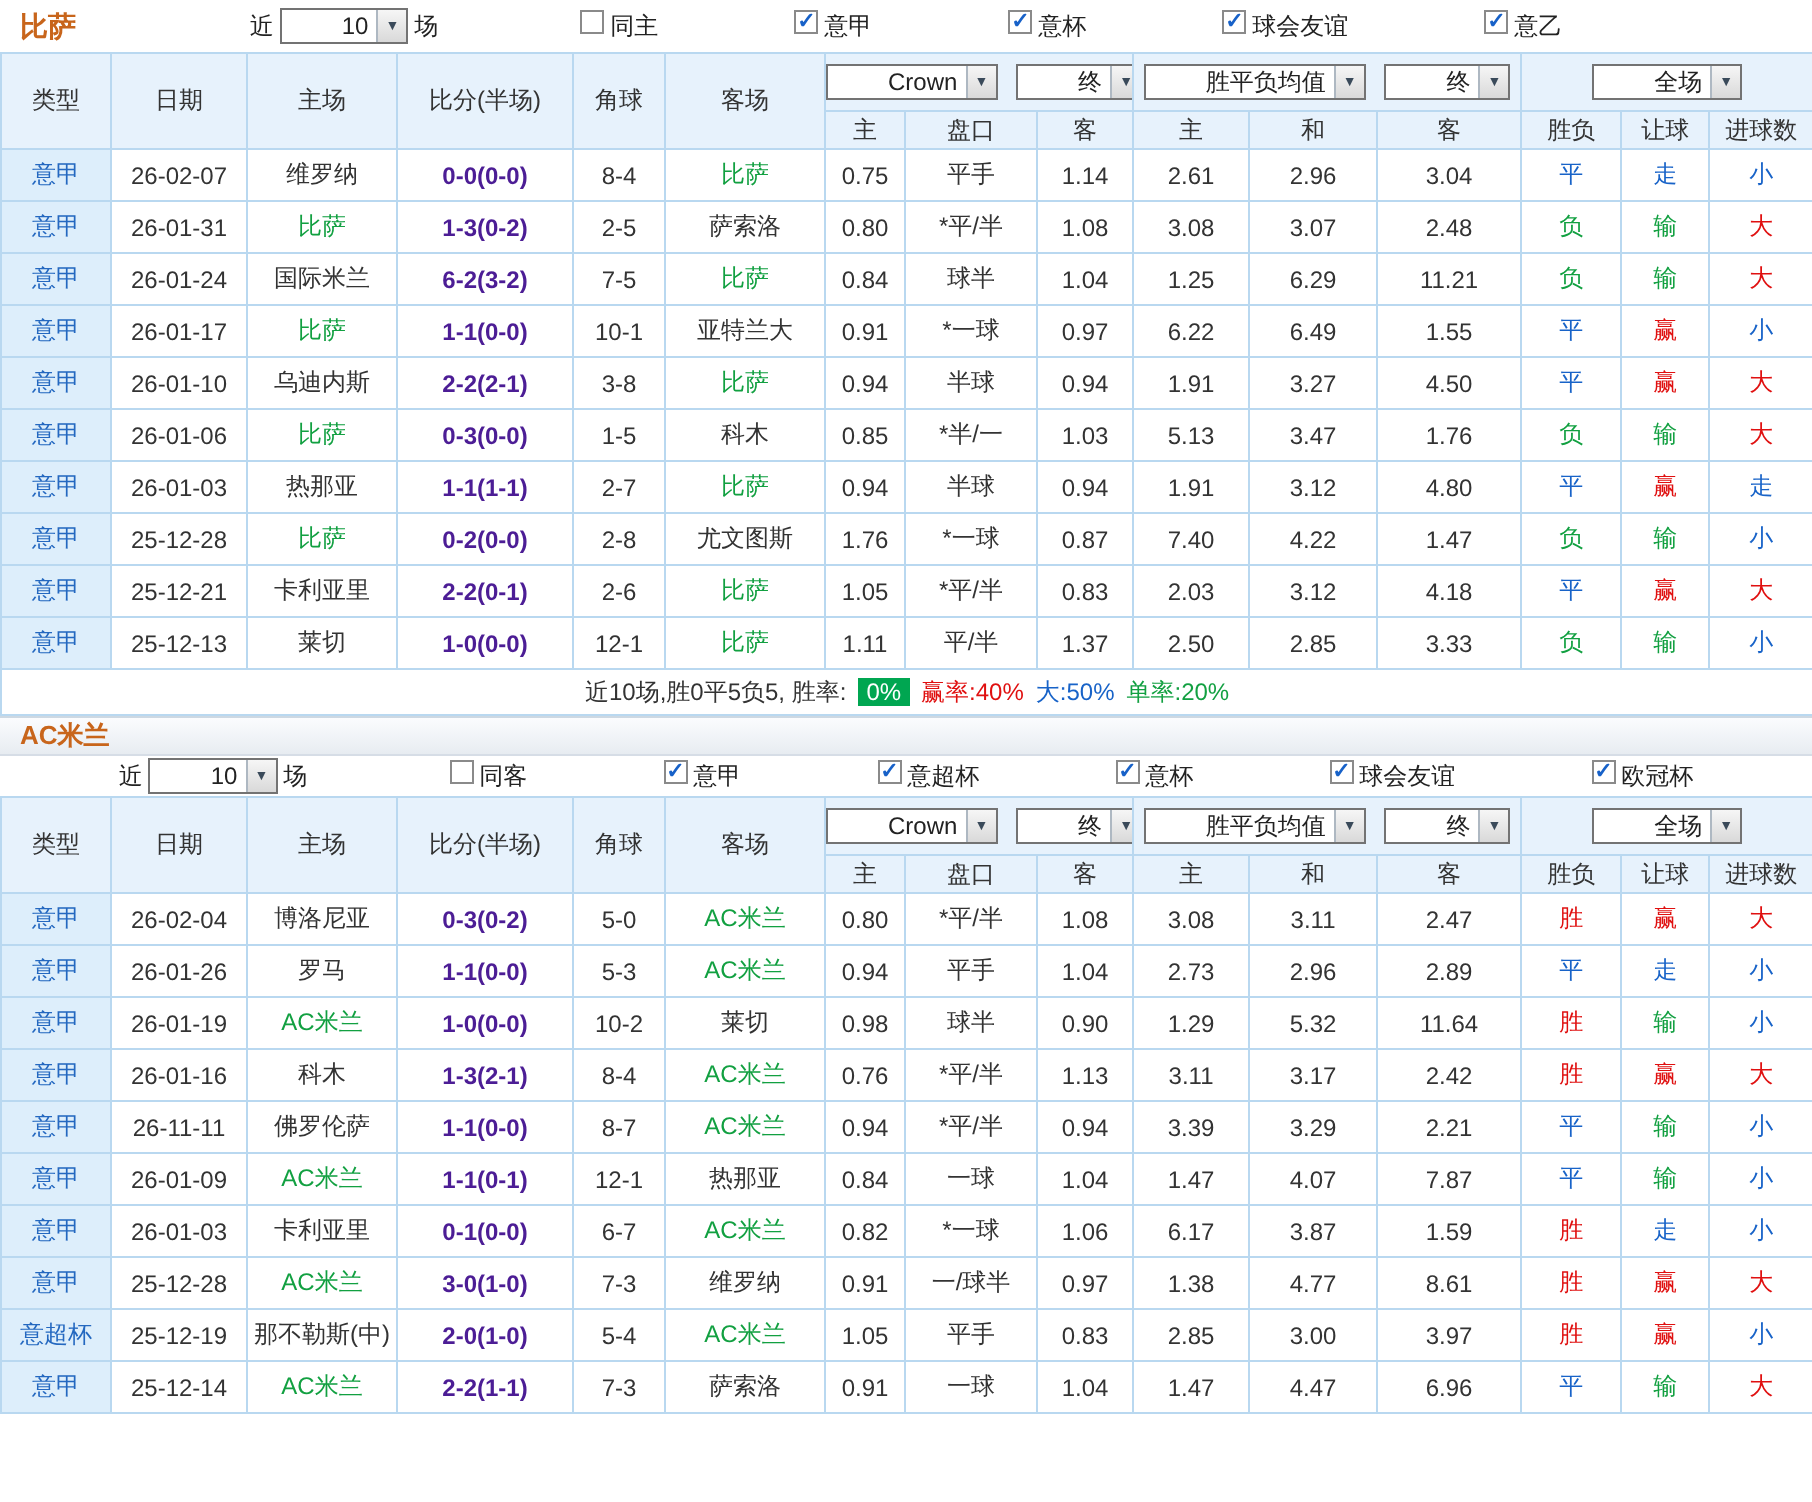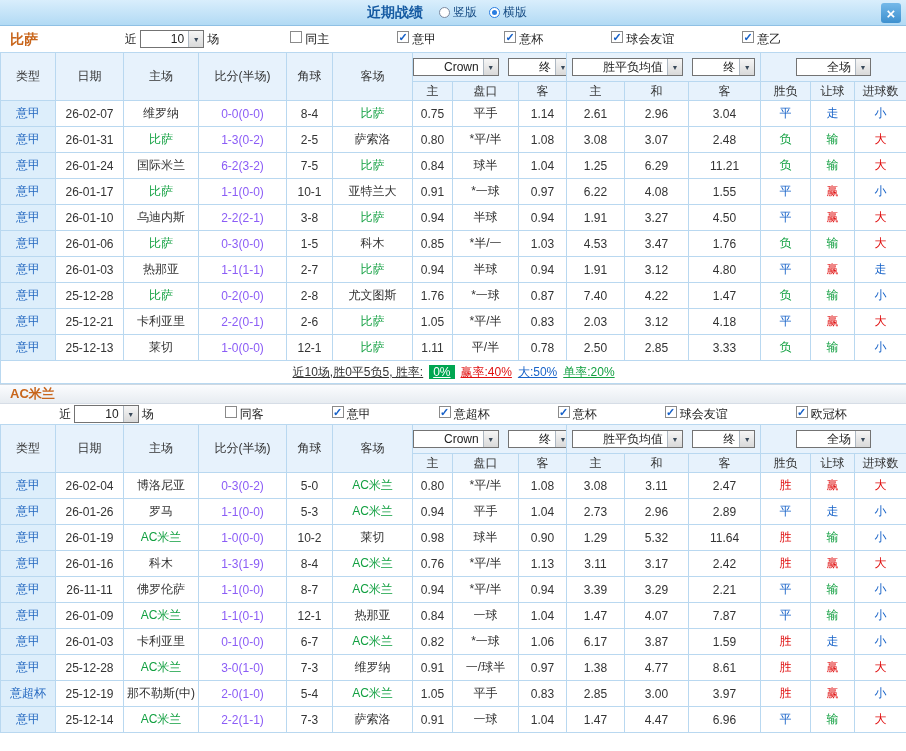--- a/index.html
+++ b/index.html
@@ -45,44 +45,32 @@
   
   table { border-collapse:collapse; table-layout:fixed; width:906px; border:1px solid #8fbce0; }
   th, td { border:1px solid #b9d8f0; text-align:center; font-size:12px; color:#333;
            overflow:hidden; white-space:nowrap; padding:0; }
   thead th { background:#e7f2fc; font-weight:normal; color:#333; }
   .h1 th { height:29px; }
   .h2 th { height:19px; }
   tbody td { height:26px; background:#fff; }
   td.league { background:#ddeefb; color:#2468c0; }
   .c-green { color:#12a041; }
-  .c-score { color:#8b5cf6; }
+  .c-score { color:#4c1d95;font-weight:bold; }
   .c-red { color:#e01010; }
   .c-blue { color:#1863c8; }
   td.summary { height:23px; background:#fff; font-size:12px; color:#333; }
-  td.summary span { margin:0 3px;text-decoration:underline; }
+  td.summary span { margin:0 3px; }
   .badge { background:#00a651; color:#fff; padding:0 4px; }
 </style>
 </head>
 <body>
 
 <div class="app">
 
-  <div class="top-bar">
-    <span class="top-title">近期战绩</span>
-    <label class="radio-item">
-      <span class="radio"></span>
-      <span>竖版</span>
-    </label>
-    <label class="radio-item">
-      <span class="radio on"></span>
-      <span>横版</span>
-    </label>
-    <div class="close-btn">×</div>
-  </div>
 
   <div>
     <div class="sec-head">
       <span class="team">比萨</span>
       <div class="filters">
         <span>近</span>
         <span class="dd">
             <span class="dd-val">10</span>
             <span class="dd-btn">▼</span>
           </span>
@@ -233,21 +221,21 @@
             <td class="league">意甲</td>
             <td>26-01-17</td>
             <td class="c-green">比萨</td>
             <td class="c-score">1-1(0-0)</td>
             <td>10-1</td>
             <td>亚特兰大</td>
             <td>0.91</td>
             <td>*一球</td>
             <td>0.97</td>
             <td>6.22</td>
-            <td>4.08</td>
+            <td>6.49</td>
             <td>1.55</td>
             <td class="c-blue">平</td>
             <td class="c-red">赢</td>
             <td class="c-blue">小</td>
           </tr>
           <tr>
             <td class="league">意甲</td>
             <td>26-01-10</td>
             <td>乌迪内斯</td>
             <td class="c-score">2-2(2-1)</td>
@@ -266,21 +254,21 @@
           <tr>
             <td class="league">意甲</td>
             <td>26-01-06</td>
             <td class="c-green">比萨</td>
             <td class="c-score">0-3(0-0)</td>
             <td>1-5</td>
             <td>科木</td>
             <td>0.85</td>
             <td>*半/一</td>
             <td>1.03</td>
-            <td>4.53</td>
+            <td>5.13</td>
             <td>3.47</td>
             <td>1.76</td>
             <td class="c-green">负</td>
             <td class="c-green">输</td>
             <td class="c-red">大</td>
           </tr>
           <tr>
             <td class="league">意甲</td>
             <td>26-01-03</td>
             <td>热那亚</td>
@@ -333,21 +321,21 @@
           </tr>
           <tr>
             <td class="league">意甲</td>
             <td>25-12-13</td>
             <td>莱切</td>
             <td class="c-score">1-0(0-0)</td>
             <td>12-1</td>
             <td class="c-green">比萨</td>
             <td>1.11</td>
             <td>平/半</td>
-            <td>0.78</td>
+            <td>1.37</td>
             <td>2.50</td>
             <td>2.85</td>
             <td>3.33</td>
             <td class="c-green">负</td>
             <td class="c-green">输</td>
             <td class="c-blue">小</td>
           </tr>
         </tbody>
       <tfoot>
         <tr>
@@ -514,21 +502,21 @@
             <td>5.32</td>
             <td>11.64</td>
             <td class="c-red">胜</td>
             <td class="c-green">输</td>
             <td class="c-blue">小</td>
           </tr>
           <tr>
             <td class="league">意甲</td>
             <td>26-01-16</td>
             <td>科木</td>
-            <td class="c-score">1-3(1-9)</td>
+            <td class="c-score">1-3(2-1)</td>
             <td>8-4</td>
             <td class="c-green">AC米兰</td>
             <td>0.76</td>
             <td>*平/半</td>
             <td>1.13</td>
             <td>3.11</td>
             <td>3.17</td>
             <td>2.42</td>
             <td class="c-red">胜</td>
             <td class="c-red">赢</td>

